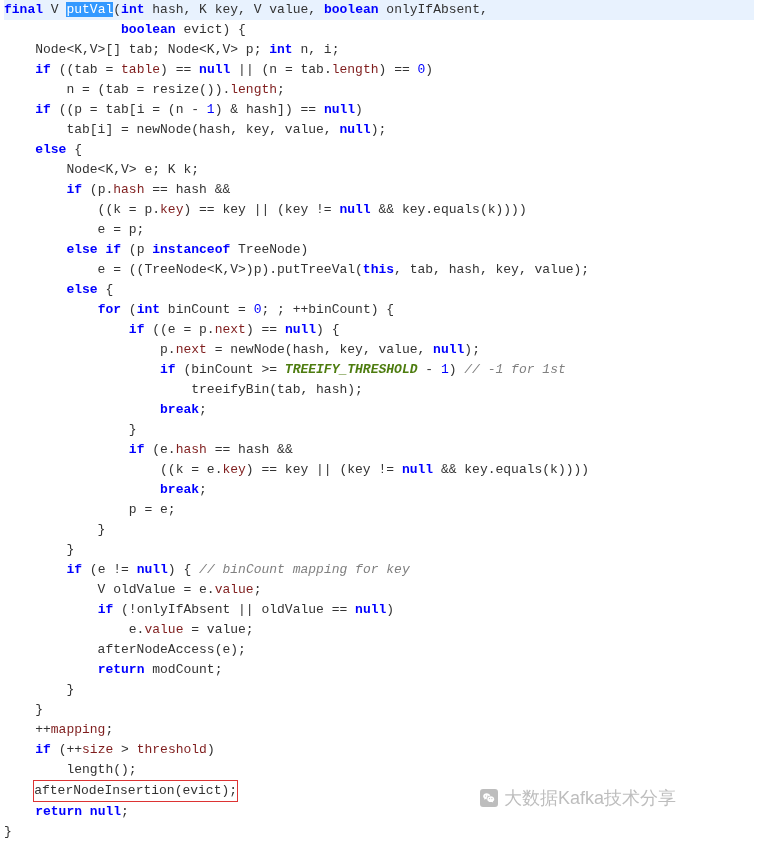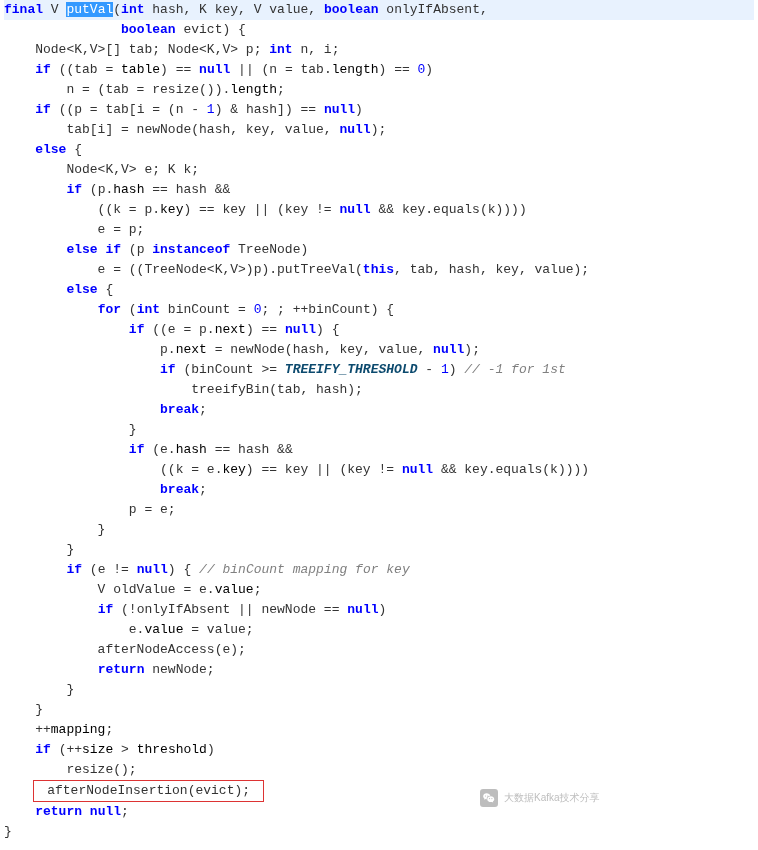--- a/index.html
+++ b/index.html
@@ -18,41 +18,41 @@
   .hl-line {
     background: #e8f2fe;
     display: inline-block;
     width: 100%;
   }
   .sel {
     background: #3399ff;
     color: #fff;
   }
   .kw { color: #0000ff; font-weight: bold; }
-  .field { color: #000000; }
+  .field { color: #7f1d1d; }
   .num { color: #0000ff; }
   .nul { color: #0000ff; font-weight: bold; }
-  .cst { color: #0c4a6e; font-weight: bold; font-style: italic; }
+  .cst { color: #4d7c0f; font-weight: bold; font-style: italic; }
   .cmt { color: #808080; font-style: italic; }
   .boxd {
     display: inline-block;
     border: 1.5px solid #d33;
-    padding: 0 13px;
+    padding: 0 0;
     margin-left: -2px;
   }
   .watermark {
     position: absolute;
     top: 788px;
     left: 480px;
     opacity: 0.55;
     display: flex;
     align-items: center;
     gap: 6px;
     font-family: "Microsoft YaHei", sans-serif;
-    font-size: 10px;
+    font-size: 18px;
     color: #888;
   }
   .wm-icon {
     width: 18px;
     height: 18px;
     border-radius: 3px;
     background: #888;
     display: flex;
     align-items: center;
     justify-content: center;
@@ -85,29 +85,29 @@
 <span>                    </span><span class="kw">break</span><span>;</span>
 <span>                }</span>
 <span>                </span><span class="kw">if</span><span> (e.</span><span class="field">hash</span><span> == hash &amp;&amp;</span>
 <span>                    ((k = e.</span><span class="field">key</span><span>) == key || (key != </span><span class="nul">null</span><span> &amp;&amp; key.equals(k))))</span>
 <span>                    </span><span class="kw">break</span><span>;</span>
 <span>                p = e;</span>
 <span>            }</span>
 <span>        }</span>
 <span>        </span><span class="kw">if</span><span> (e != </span><span class="nul">null</span><span>) { </span><span class="cmt">// binCount mapping for key</span>
 <span>            V oldValue = e.</span><span class="field">value</span><span>;</span>
-<span>            </span><span class="kw">if</span><span> (!onlyIfAbsent || newNode == </span><span class="nul">null</span><span>)</span>
+<span>            </span><span class="kw">if</span><span> (!onlyIfAbsent || oldValue == </span><span class="nul">null</span><span>)</span>
 <span>                e.</span><span class="field">value</span><span> = value;</span>
 <span>            afterNodeAccess(e);</span>
-<span>            </span><span class="kw">return</span><span> newNode;</span>
+<span>            </span><span class="kw">return</span><span> modCount;</span>
 <span>        }</span>
 <span>    }</span>
 <span>    ++</span><span class="field">mapping</span><span>;</span>
 <span>    </span><span class="kw">if</span><span> (++</span><span class="field">size</span><span> &gt; </span><span class="field">threshold</span><span>)</span>
-<span>        resize();</span>
+<span>        length();</span>
     <span class="boxd">afterNodeInsertion(evict);</span>
 <span>    </span><span class="kw">return null</span><span>;</span>
 <span>}</span></div>
 
 <div class="watermark">
   <span class="wm-icon">
     <svg viewBox="0 0 24 24">
         <path d="M8 4C4.7 4 2 6.2 2 9c0 1.5.8 2.9 2 3.8L3.5 15l2.1-1.1c.7.2 1.5.3 2.4.3h.3c-.1-.4-.2-.8-.2-1.2 0-2.8 2.7-5 6-5h.3C13.7 5.6 11 4 8 4zm-2 3.5c.6 0 1 .4 1 1s-.4 1-1 1-1-.4-1-1 .4-1 1-1zm4 0c.6 0 1 .4 1 1s-.4 1-1 1-1-.4-1-1 .4-1 1-1zM15 9c-3.3 0-6 2.2-6 5s2.7 5 6 5c.8 0 1.5-.1 2.2-.3l2 1-.5-1.9c1.4-.9 2.3-2.3 2.3-3.8 0-2.8-2.7-5-6-5zm-2 3c.6 0 1 .4 1 1s-.4 1-1 1-1-.4-1-1 .4-1 1-1zm4 0c.6 0 1 .4 1 1s-.4 1-1 1-1-.4-1-1 .4-1 1-1z"></path>
       </svg>
   </span>

